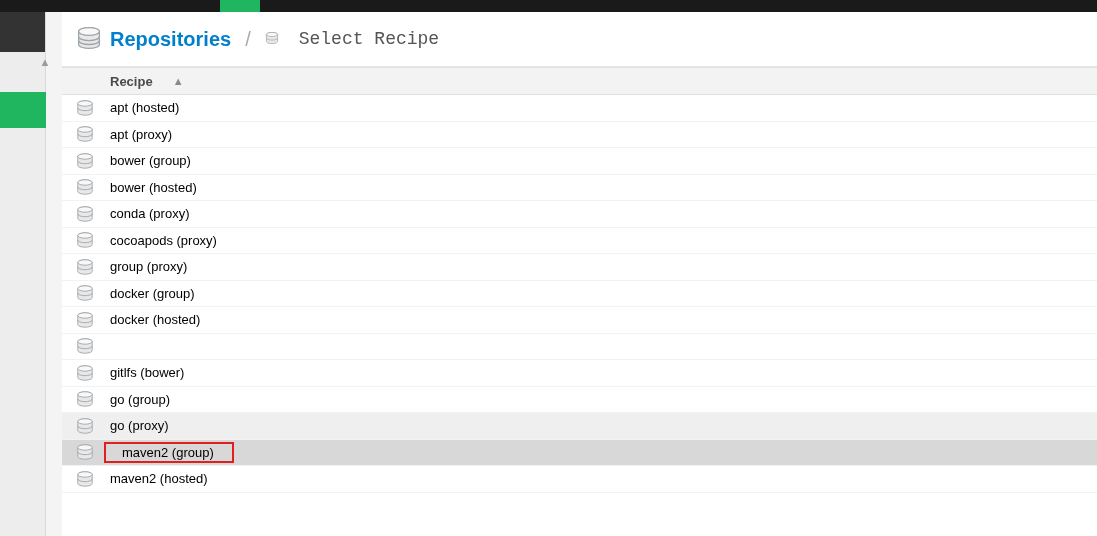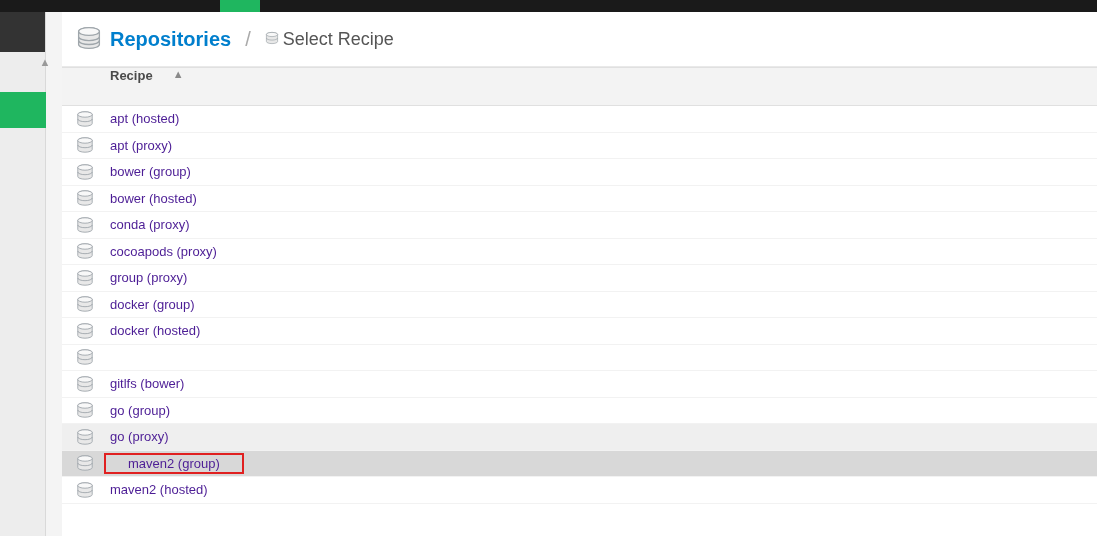--- a/index.html
+++ b/index.html
@@ -12,33 +12,33 @@
   .sidebar { position: absolute; top: 12px; left: 0; width: 46px; bottom: 0; background: #ededed; border-right: 1px solid #d9d9d9; }
   .sidebar-dark { position:absolute; top:0; left:0; right:0; height:40px; background:#333; }
   .sidebar-collapse { position:absolute; top:40px; right:-10px; width:20px; height:20px; font-size:11px; color:#999; text-align:center; line-height:20px; }
   .sidebar-active { position:absolute; top:80px; left:0; width:46px; height:36px; background:#1fb65f; }
 
   .main { position: absolute; top: 12px; left: 62px; right: 0; bottom: 0; background: #fff; }
 
   .breadcrumb { height: 55px; display:flex; align-items:center; padding-left: 14px; border-bottom: 1px solid #e9e9e9; }
   .breadcrumb .repo-title { color:#007fcd; font-size:20px; font-weight:600; margin-left:8px; }
   .breadcrumb .sep { color:#aaa; font-size:20px; margin: 0 14px; }
-  .breadcrumb .sub { color:#555; font-size:18px; margin-left:4px; }
-
-  .grid-header { height: 39px; background: #f3f3f3; border-top:1px solid #e0e0e0; border-bottom:1px solid #e0e0e0; display:flex; padding-left: 48px; font-weight:600; color:#4a4a4a;gap:16px; }
+  .breadcrumb .sub { color:#555; font-size:18px; margin-left:20px;font-family:Liberation Mono, monospace; }
+
+  .grid-header { height: 28px; background: #f3f3f3; border-top:1px solid #e0e0e0; border-bottom:1px solid #e0e0e0; display:flex; align-items:center; padding-left: 48px; font-weight:600; color:#4a4a4a;gap:16px; }
   .grid-header .sort-arrow { margin-left:4px; color:#8a8a8a; font-size:11px; }
 
   .grid-body { }
   .row { height: 26.5px; display:flex; align-items:center; padding-left:14px; border-bottom:1px solid #f2f2f2; }
   .row .cell-icon { width: 34px; display:flex; justify-content:flex-start; }
-  .row .cell-text { flex:1; color:#4c1d95; }
+  .row .cell-text { flex:1; color:#000000; }
   .row.highlighted { background:#d8d8d8; }
   .row.hovered { background:#efefef; }
 
-  .annot { border: 2px solid #e02020; position: relative; margin-left:-6px; padding: 1px 22px; }
+  .annot { border: 2px solid #e02020; position: relative; margin-left:-6px; padding: 1px 16px; }
 
   
   .db-icon { width:18px; height:18px; }
   .db-big { width:26px; height:26px; }
   .db-sm { width:14px; height:14px; }
 
   .db-svg-body { fill:#e8e8e8; stroke:#9fa6ab; stroke-width:1; }
   .db-svg-top  { fill:#f8f8f8; stroke:#9fa6ab; stroke-width:1; }
 </style>
 </head>

